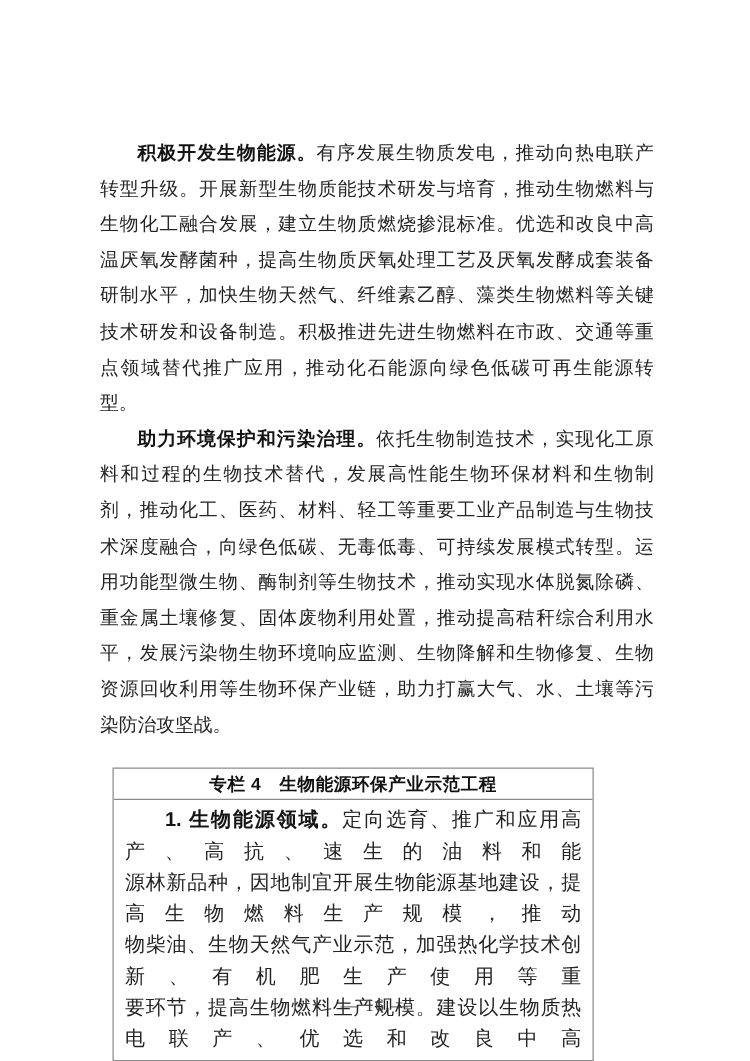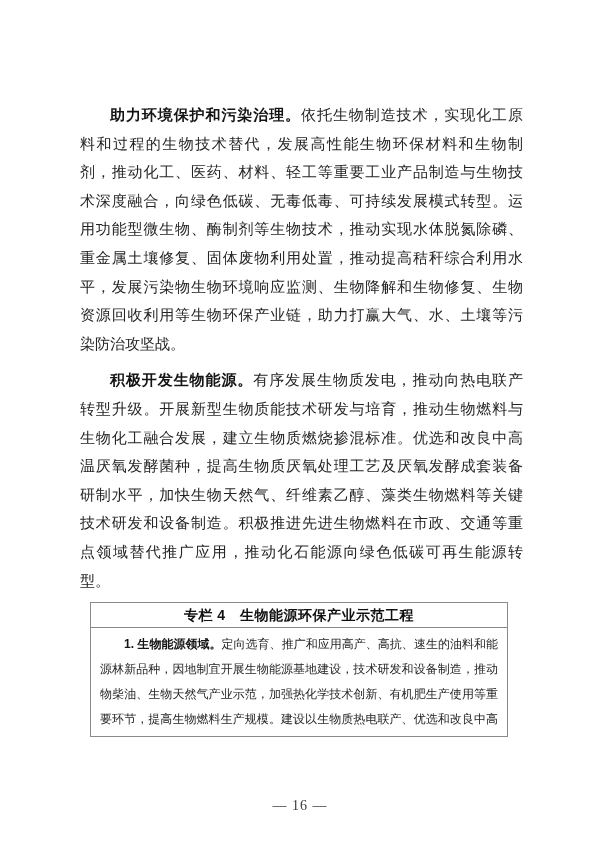--- a/index.html
+++ b/index.html
@@ -28,39 +28,39 @@
   }
   .line.first { text-indent: 2em; }
   .para .lines .line:last-child { text-align-last: left; }
   .lead {
     font-family: "Liberation Sans", "DejaVu Sans", sans-serif;
     font-weight: 700;
     color: #141414;
   }
   .para-2 { margin-top: 8px; }
   .box {
-    margin-top: 7px;
+    margin-top: 19px;
     margin-left: 10px;
-    width: 418px;
+    width: 385px;
     box-sizing: border-box;
     border: 1px solid #8a8a8a;
   }
   .box-title {
     border-bottom: 1px solid #8a8a8a;
     text-align: center;
     font-family: "Liberation Sans", "DejaVu Sans", sans-serif;
     font-weight: 700;
     font-size: 14px;
     line-height: 23px;
     padding: 1px 0 0 0;
     color: #111111;
     letter-spacing: 0.5px;
   }
   .box-body { padding: 4px 9px 4px 9px; }
-  .box-body .line { font-size: 12px; line-height: 25px; }
+  .box-body .line { font-size: 16px; line-height: 25px; }
   .box-body .lines .line:last-child { text-align-last: justify; }
   .box-lead {
     font-family: "Liberation Sans", "DejaVu Sans", sans-serif;
     font-weight: 700;
     color: #141414;
   }
   .page-number {
     position: absolute;
     top: 798px;
     left: 0;
@@ -70,53 +70,53 @@
     color: #3a3a3a;
     letter-spacing: 1px;
   }
 </style>
 </head>
 <body>
 
 <div class="page">
   <div class="content">
 
+    <div class="para para-2">
+      <div class="line first"><span class="lead">积极开发生物能源。</span><span>有序发展生物质发电，推动向热电联产</span></div>
+      <div class="lines">
+          <div class="line">转型升级。开展新型生物质能技术研发与培育，推动生物燃料与</div>
+          <div class="line">生物化工融合发展，建立生物质燃烧掺混标准。优选和改良中高</div>
+          <div class="line">温厌氧发酵菌种，提高生物质厌氧处理工艺及厌氧发酵成套装备</div>
+          <div class="line">研制水平，加快生物天然气、纤维素乙醇、藻类生物燃料等关键</div>
+          <div class="line">技术研发和设备制造。积极推进先进生物燃料在市政、交通等重</div>
+          <div class="line">点领域替代推广应用，推动化石能源向绿色低碳可再生能源转</div>
+          <div class="line">型。</div>
+        </div>
+    </div>
+
     <div class="para para-1">
       <div class="line first"><span class="lead">助力环境保护和污染治理。</span><span>依托生物制造技术，实现化工原</span></div>
       <div class="lines">
           <div class="line">料和过程的生物技术替代，发展高性能生物环保材料和生物制</div>
           <div class="line">剂，推动化工、医药、材料、轻工等重要工业产品制造与生物技</div>
           <div class="line">术深度融合，向绿色低碳、无毒低毒、可持续发展模式转型。运</div>
           <div class="line">用功能型微生物、酶制剂等生物技术，推动实现水体脱氮除磷、</div>
           <div class="line">重金属土壤修复、固体废物利用处置，推动提高秸秆综合利用水</div>
           <div class="line">平，发展污染物生物环境响应监测、生物降解和生物修复、生物</div>
           <div class="line">资源回收利用等生物环保产业链，助力打赢大气、水、土壤等污</div>
           <div class="line">染防治攻坚战。</div>
         </div>
     </div>
 
-    <div class="para para-2">
-      <div class="line first"><span class="lead">积极开发生物能源。</span><span>有序发展生物质发电，推动向热电联产</span></div>
-      <div class="lines">
-          <div class="line">转型升级。开展新型生物质能技术研发与培育，推动生物燃料与</div>
-          <div class="line">生物化工融合发展，建立生物质燃烧掺混标准。优选和改良中高</div>
-          <div class="line">温厌氧发酵菌种，提高生物质厌氧处理工艺及厌氧发酵成套装备</div>
-          <div class="line">研制水平，加快生物天然气、纤维素乙醇、藻类生物燃料等关键</div>
-          <div class="line">技术研发和设备制造。积极推进先进生物燃料在市政、交通等重</div>
-          <div class="line">点领域替代推广应用，推动化石能源向绿色低碳可再生能源转</div>
-          <div class="line">型。</div>
-        </div>
-    </div>
-
     <div class="box">
       <div class="box-title">专栏 4　生物能源环保产业示范工程</div>
       <div class="box-body">
         <div class="line first"><span class="box-lead">1. 生物能源领域。</span><span>定向选育、推广和应用高产、高抗、速生的油料和能</span></div>
         <div class="lines">
-            <div class="line">源林新品种，因地制宜开展生物能源基地建设，技术研发和设备制造，推动</div>
+            <div class="line">源林新品种，因地制宜开展生物能源基地建设，提高生物燃料生产规模，推动</div>
             <div class="line">物柴油、生物天然气产业示范，加强热化学技术创新、有机肥生产使用等重</div>
             <div class="line">要环节，提高生物燃料生产规模。建设以生物质热电联产、优选和改良中高</div>
           </div>
       </div>
     </div>
 
   </div>
 
   <div class="page-number">— 16 —</div>
 </div>

